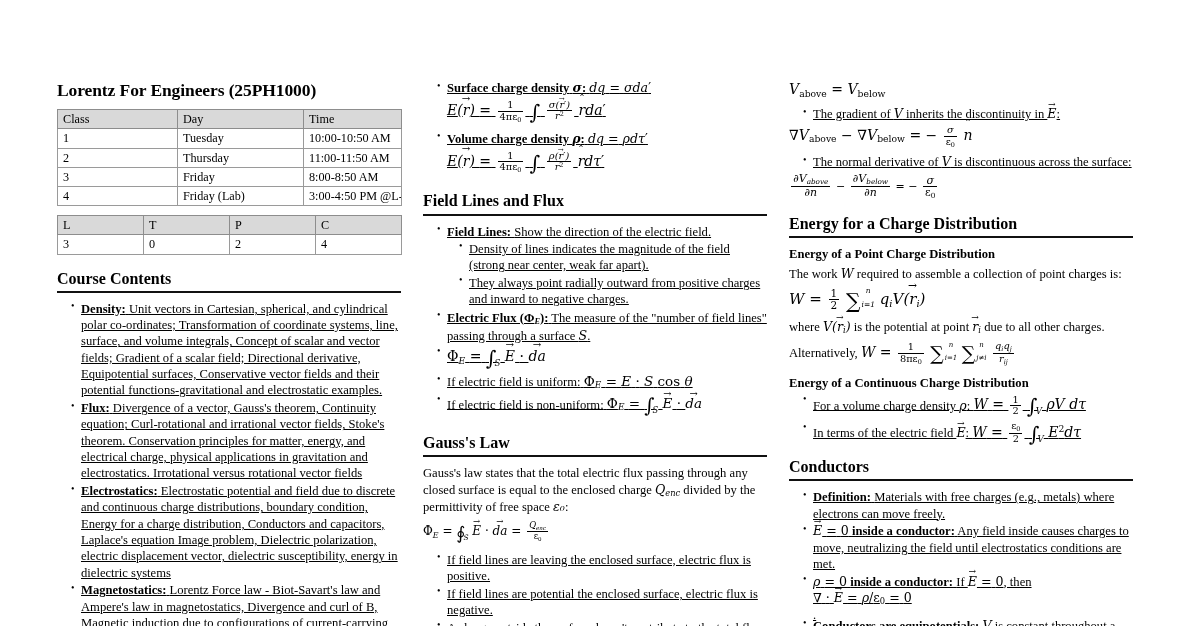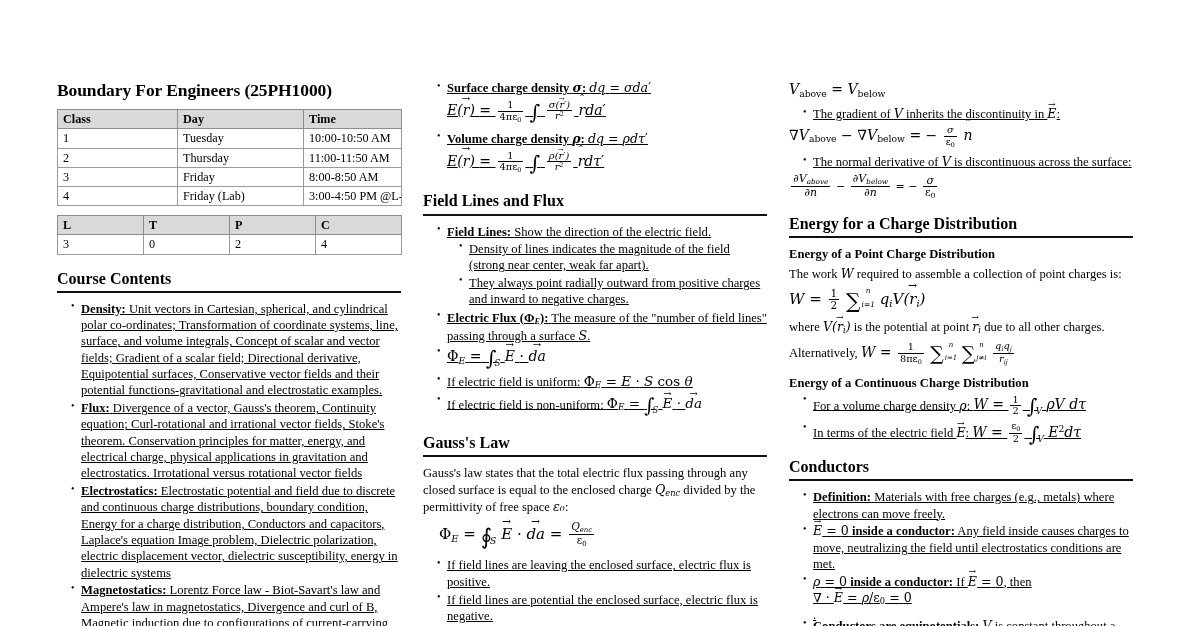--- a/index.html
+++ b/index.html
@@ -90,21 +90,21 @@
     border: 1px solid #9a9a9a;
     padding: 1px 5px;
     text-align: left;
     line-height: 1.33;
     font-weight: normal;
     white-space: nowrap;
     overflow: hidden;
   }
   table.sched th {
     background: #d9d9d9;
-    font-weight: bold;
+    font-weight: normal;
     border-color: #8d8d8d;
   }
   table.sched.ltpc { margin-bottom: 0; }
 
   
   .math {
     font-family: "DejaVu Serif", "Liberation Serif", serif;
     font-style: italic;
     white-space: nowrap;
   }
@@ -179,21 +179,21 @@
   }
 </style>
 </head>
 <body>
 
 <div class="page">
   <div class="cols">
 
     <div class="col">
 
-      <h1 class="doc-title">Boundary For Engineers (25PH1000)</h1>
+      <h1 class="doc-title">Lorentz For Engineers (25PH1000)</h1>
 
       <table class="sched">
         <colgroup>
             <col style="width:120px">
             <col style="width:126px">
             <col style="width:98px">
           </colgroup>
         <thead>
           <tr>
             <th>Class</th>
@@ -344,21 +344,21 @@
           </span>
         </li>
       </ul>
 
       <h2 class="sec">Gauss's Law</h2>
 
       <p class="para" style="margin-top:8px">
         <span>Gauss's law states that the total electric flux passing through any closed surface is equal to the enclosed charge </span><span class="math mi"><span>Q</span><sub class="si">enc</sub></span><span> divided by the permittivity of free space </span><span class="math">ε₀</span><span>:</span>
       </p>
 
-      <div class="mblock math" style="font-size:15px;margin:6px 0 6px 16px">
+      <div class="mblock math" style="font-size:12px;margin:6px 0 6px 0">
         <span class="mop">Φ</span><sub class="si">E</sub> <span class="mop">=</span>
         <span class="bigop">∮</span><span class="intlim">S</span>
         <span class="vec mi">E</span> <span class="mop">·</span> <span class="vec mi">da</span> <span class="mop">=</span>
         <span class="frac"><span class="num"><span class="mi">Q</span><sub class="si">enc</sub></span><span class="den"><span class="mop">ε</span><sub class="s">0</sub></span></span>
       </div>
 
       <ul class="b">
         <li>If field lines are leaving the enclosed surface, electric flux is positive.</li>
         <li>If field lines are potential the enclosed surface, electric flux is negative.</li>
         <li>A charge outside the surface doesn't contribute to the total flux.</li>

